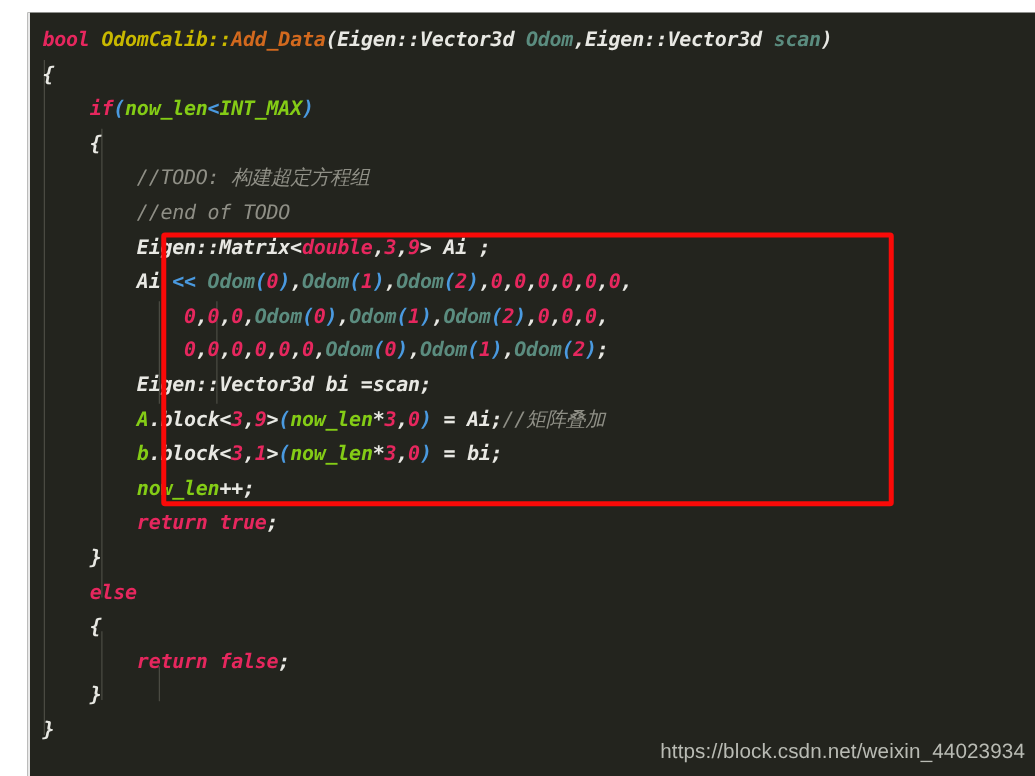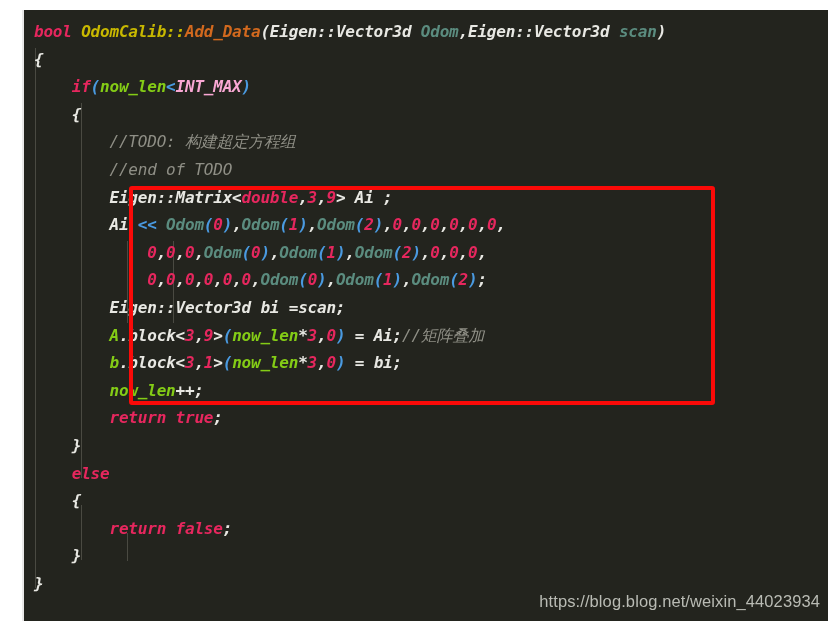--- a/index.html
+++ b/index.html
@@ -45,21 +45,21 @@
   }
 
   
   .kw      { color: #e6275e; }        
   .cls     { color: #c8b800; }        
   .fn      { color: #d2691e; }        
   .plain   { color: #e8e8e3; }        
   .param   { color: #5b8c7f; }        
   .var     { color: #84cc16; }        
   .num     { color: #e6275e; }        
-  .macro   { color: #f9a8d4; text-align: right; }        
+  .macro   { color: #84cc16; text-align: right; }        
   .paren   { color: #4a9ae0; }        
   .cmt     { color: #8f8f86; font-weight: normal; }  
   .brace   { color: #e8e8e3; }
 
   
   .guide {
     position: absolute;
     width: 1px;
     background: #4a4a42;
   }
@@ -88,14 +88,14 @@
 
 <div id="editor">
   <div class="guide" style="left: 103px; top: 523px; height: 28px;"></div>
     <div class="guide" style="left: 57px; top: 495px; height: 55px;"></div>
     <div class="guide" style="left: 149px; top: 231px; height: 82px;"></div>
     <div class="guide" style="left: 103px; top: 231px; height: 82px;"></div>
     <div class="guide" style="left: 57px; top: 93px; height: 375px;"></div>
     <div class="guide" style="left: 11px; top: 38px; height: 540px;"></div>
     <div class="code" id="code-body"><div class="line"><span class="plain"></span><span class="kw">bool</span><span class="plain"> </span><span class="cls">OdomCalib</span><span class="cls">::</span><span class="fn">Add_Data</span><span class="plain">(</span><span class="plain">Eigen::Vector3d </span><span class="param">Odom</span><span class="plain">,</span><span class="plain">Eigen::Vector3d </span><span class="param">scan</span><span class="plain">)</span></div><div class="line"><span class="plain"></span><span class="brace">{</span></div><div class="line"><span class="plain">    </span><span class="kw">if</span><span class="paren">(</span><span class="var">now_len</span><span class="paren">&lt;</span><span class="macro">INT_MAX</span><span class="paren">)</span></div><div class="line"><span class="plain">    </span><span class="brace">{</span></div><div class="line"><span class="plain">        </span><span class="cmt">//TODO: 构建超定方程组</span></div><div class="line"><span class="plain">        </span><span class="cmt">//end of TODO</span></div><div class="line"><span class="plain">        </span><span class="plain">Eigen::Matrix&lt;</span><span class="kw">double</span><span class="plain">,</span><span class="num">3</span><span class="plain">,</span><span class="num">9</span><span class="plain">&gt; Ai ;</span></div><div class="line"><span class="plain">        </span><span class="plain">Ai </span><span class="paren">&lt;&lt;</span><span class="plain"> </span><span class="param">Odom</span><span class="paren">(</span><span class="num">0</span><span class="paren">)</span><span class="plain">,</span><span class="param">Odom</span><span class="paren">(</span><span class="num">1</span><span class="paren">)</span><span class="plain">,</span><span class="param">Odom</span><span class="paren">(</span><span class="num">2</span><span class="paren">)</span><span class="plain">,</span><span class="num">0</span><span class="plain">,</span><span class="num">0</span><span class="plain">,</span><span class="num">0</span><span class="plain">,</span><span class="num">0</span><span class="plain">,</span><span class="num">0</span><span class="plain">,</span><span class="num">0</span><span class="plain">,</span></div><div class="line"><span class="plain">            </span><span class="num">0</span><span class="plain">,</span><span class="num">0</span><span class="plain">,</span><span class="num">0</span><span class="plain">,</span><span class="param">Odom</span><span class="paren">(</span><span class="num">0</span><span class="paren">)</span><span class="plain">,</span><span class="param">Odom</span><span class="paren">(</span><span class="num">1</span><span class="paren">)</span><span class="plain">,</span><span class="param">Odom</span><span class="paren">(</span><span class="num">2</span><span class="paren">)</span><span class="plain">,</span><span class="num">0</span><span class="plain">,</span><span class="num">0</span><span class="plain">,</span><span class="num">0</span><span class="plain">,</span></div><div class="line"><span class="plain">            </span><span class="num">0</span><span class="plain">,</span><span class="num">0</span><span class="plain">,</span><span class="num">0</span><span class="plain">,</span><span class="num">0</span><span class="plain">,</span><span class="num">0</span><span class="plain">,</span><span class="num">0</span><span class="plain">,</span><span class="param">Odom</span><span class="paren">(</span><span class="num">0</span><span class="paren">)</span><span class="plain">,</span><span class="param">Odom</span><span class="paren">(</span><span class="num">1</span><span class="paren">)</span><span class="plain">,</span><span class="param">Odom</span><span class="paren">(</span><span class="num">2</span><span class="paren">)</span><span class="plain">;</span></div><div class="line"><span class="plain">        </span><span class="plain">Eigen::Vector3d bi =scan;</span></div><div class="line"><span class="plain">        </span><span class="var">A</span><span class="plain">.block&lt;</span><span class="num">3</span><span class="plain">,</span><span class="num">9</span><span class="plain">&gt;</span><span class="paren">(</span><span class="var">now_len</span><span class="plain">*</span><span class="num">3</span><span class="plain">,</span><span class="num">0</span><span class="paren">)</span><span class="plain"> = Ai;</span><span class="cmt">//矩阵叠加</span></div><div class="line"><span class="plain">        </span><span class="var">b</span><span class="plain">.block&lt;</span><span class="num">3</span><span class="plain">,</span><span class="num">1</span><span class="plain">&gt;</span><span class="paren">(</span><span class="var">now_len</span><span class="plain">*</span><span class="num">3</span><span class="plain">,</span><span class="num">0</span><span class="paren">)</span><span class="plain"> = bi;</span></div><div class="line"><span class="plain">        </span><span class="var">now_len</span><span class="plain">++;</span></div><div class="line"><span class="plain">        </span><span class="kw">return</span><span class="plain"> </span><span class="kw">true</span><span class="plain">;</span></div><div class="line"><span class="plain">    </span><span class="brace">}</span></div><div class="line"><span class="plain">    </span><span class="kw">else</span></div><div class="line"><span class="plain">    </span><span class="brace">{</span></div><div class="line"><span class="plain">        </span><span class="kw">return</span><span class="plain"> </span><span class="kw">false</span><span class="plain">;</span></div><div class="line"><span class="plain">    </span><span class="brace">}</span></div><div class="line"><span class="plain"></span><span class="brace">}</span></div></div>
   <div id="redbox" style="left: 105px; top: 176px; width: 578px; height: 211px; border-color: rgb(250, 10, 8);"></div>
-  <div id="watermark">https://blog.blog.net/weixin_44023934</div>
+  <div id="watermark">https://block.csdn.net/weixin_44023934</div>
 </div>
 
 </body></html>

